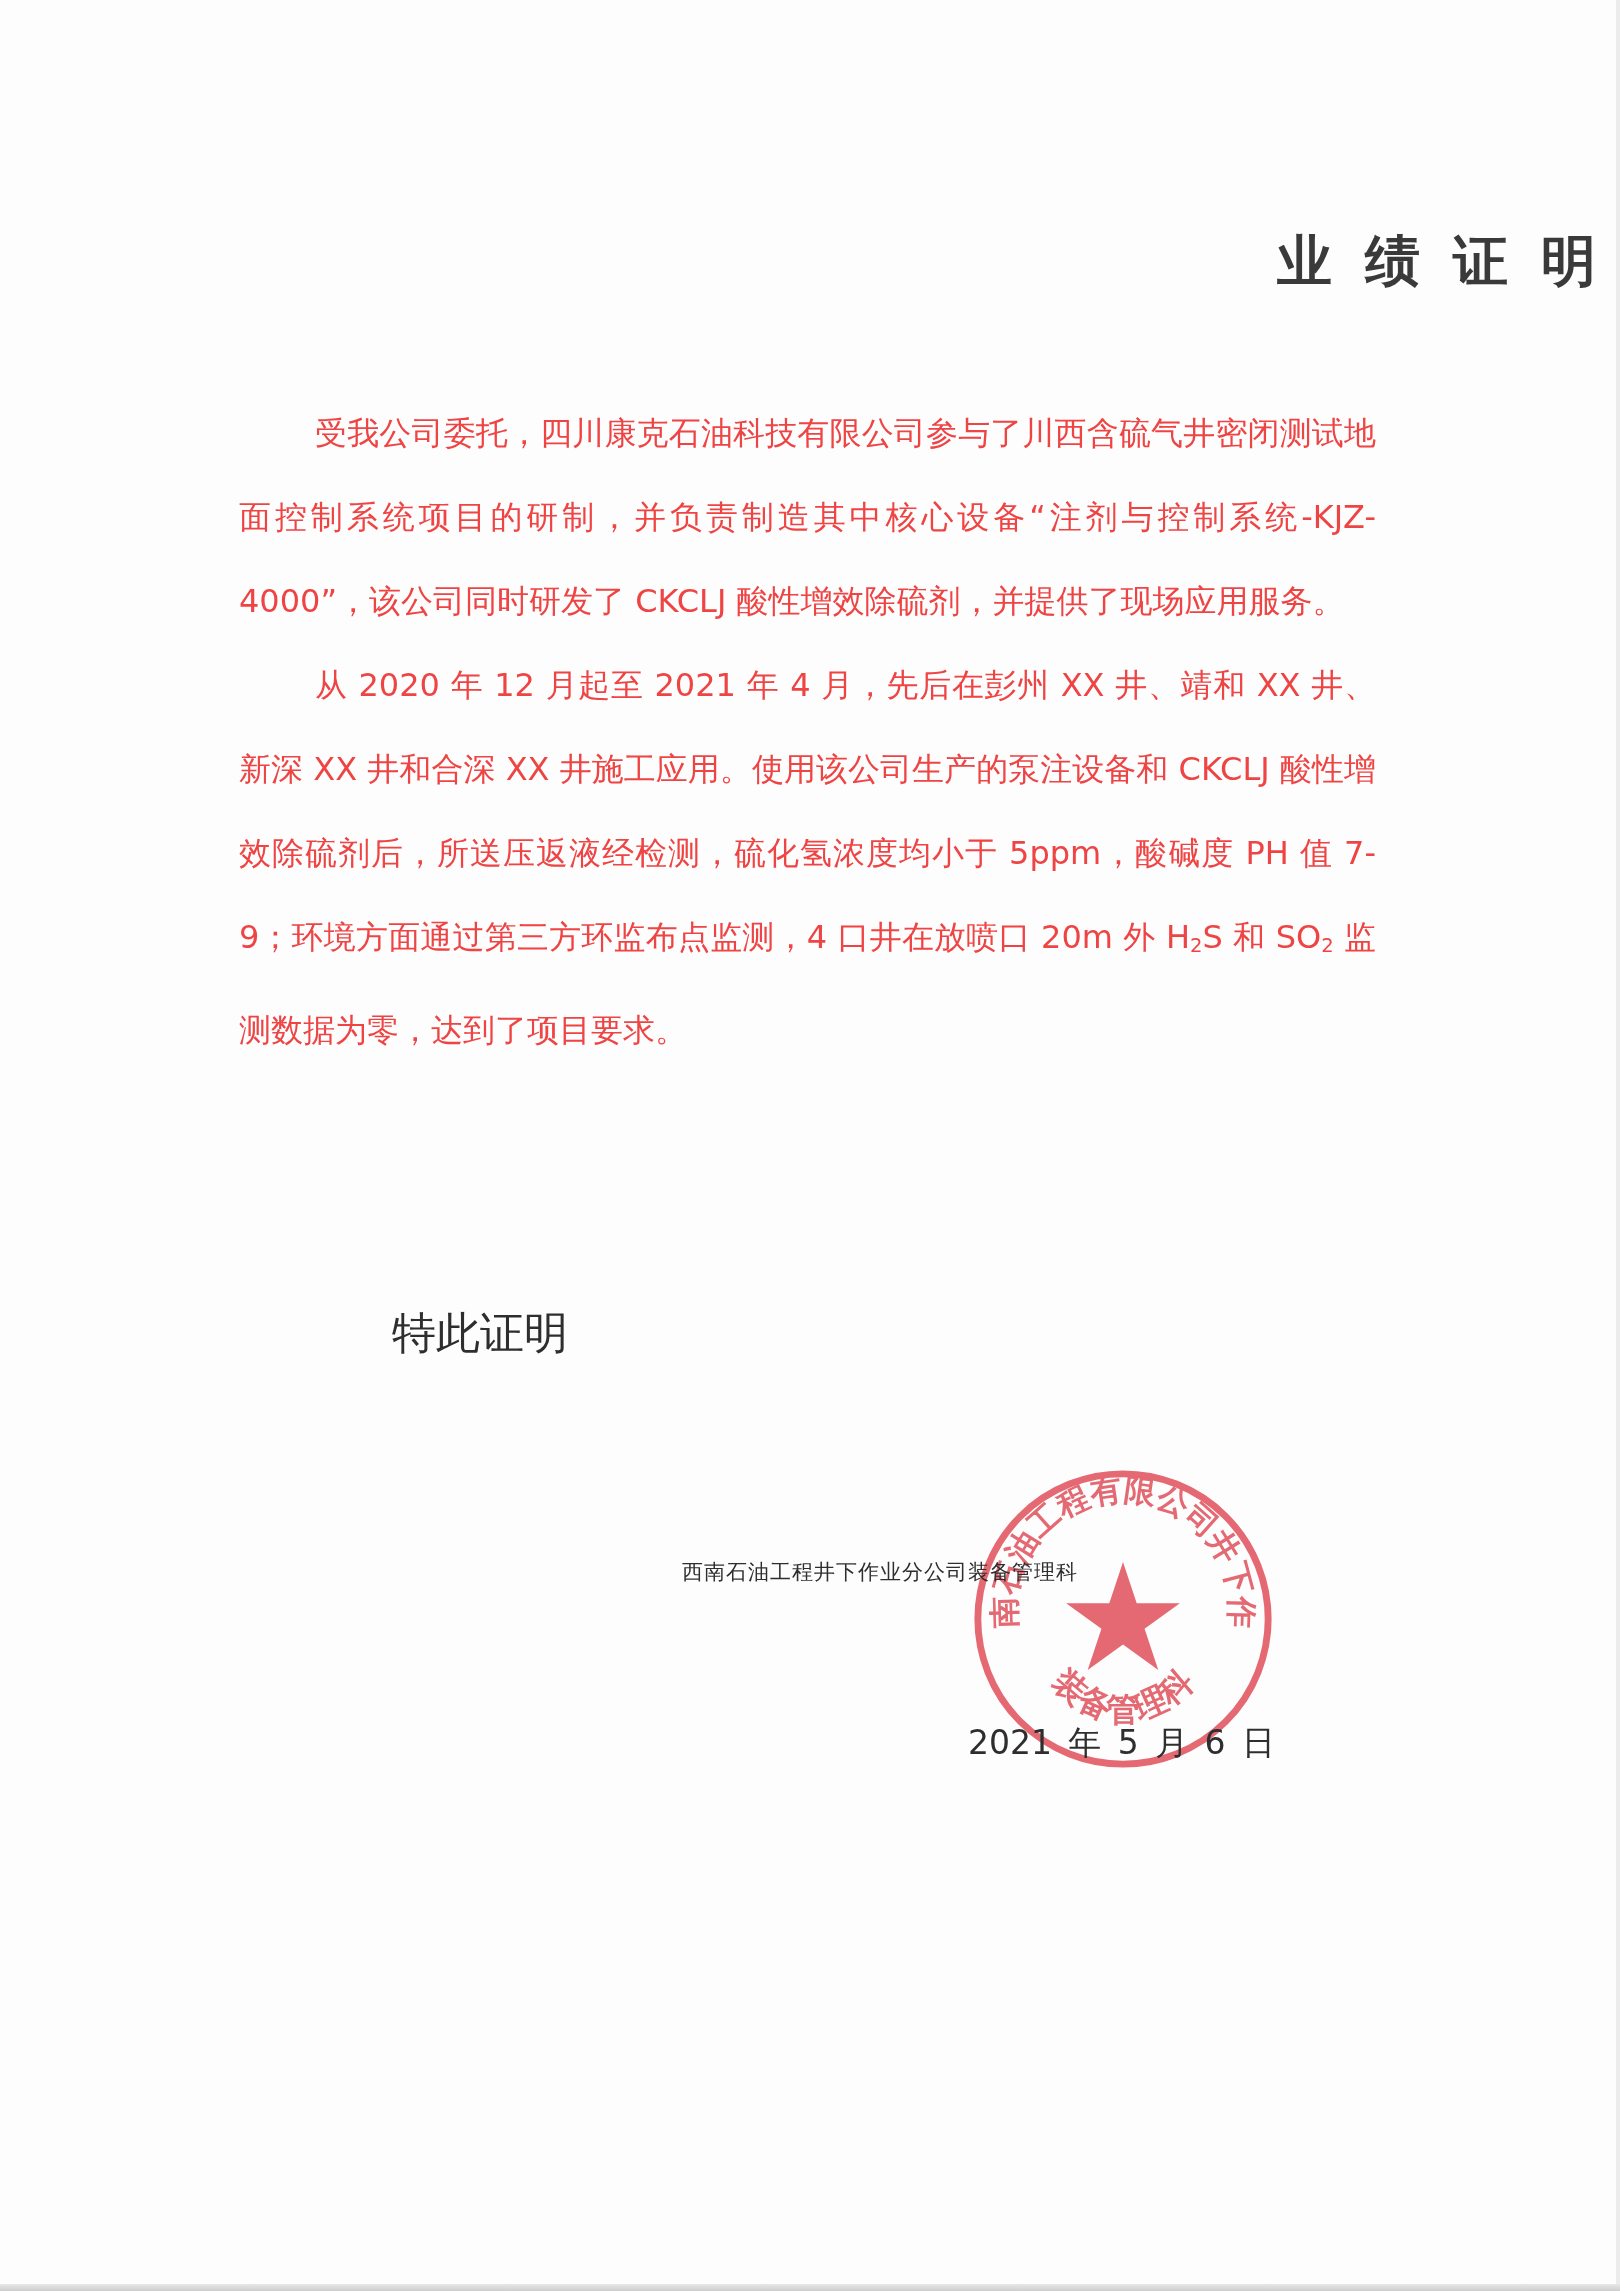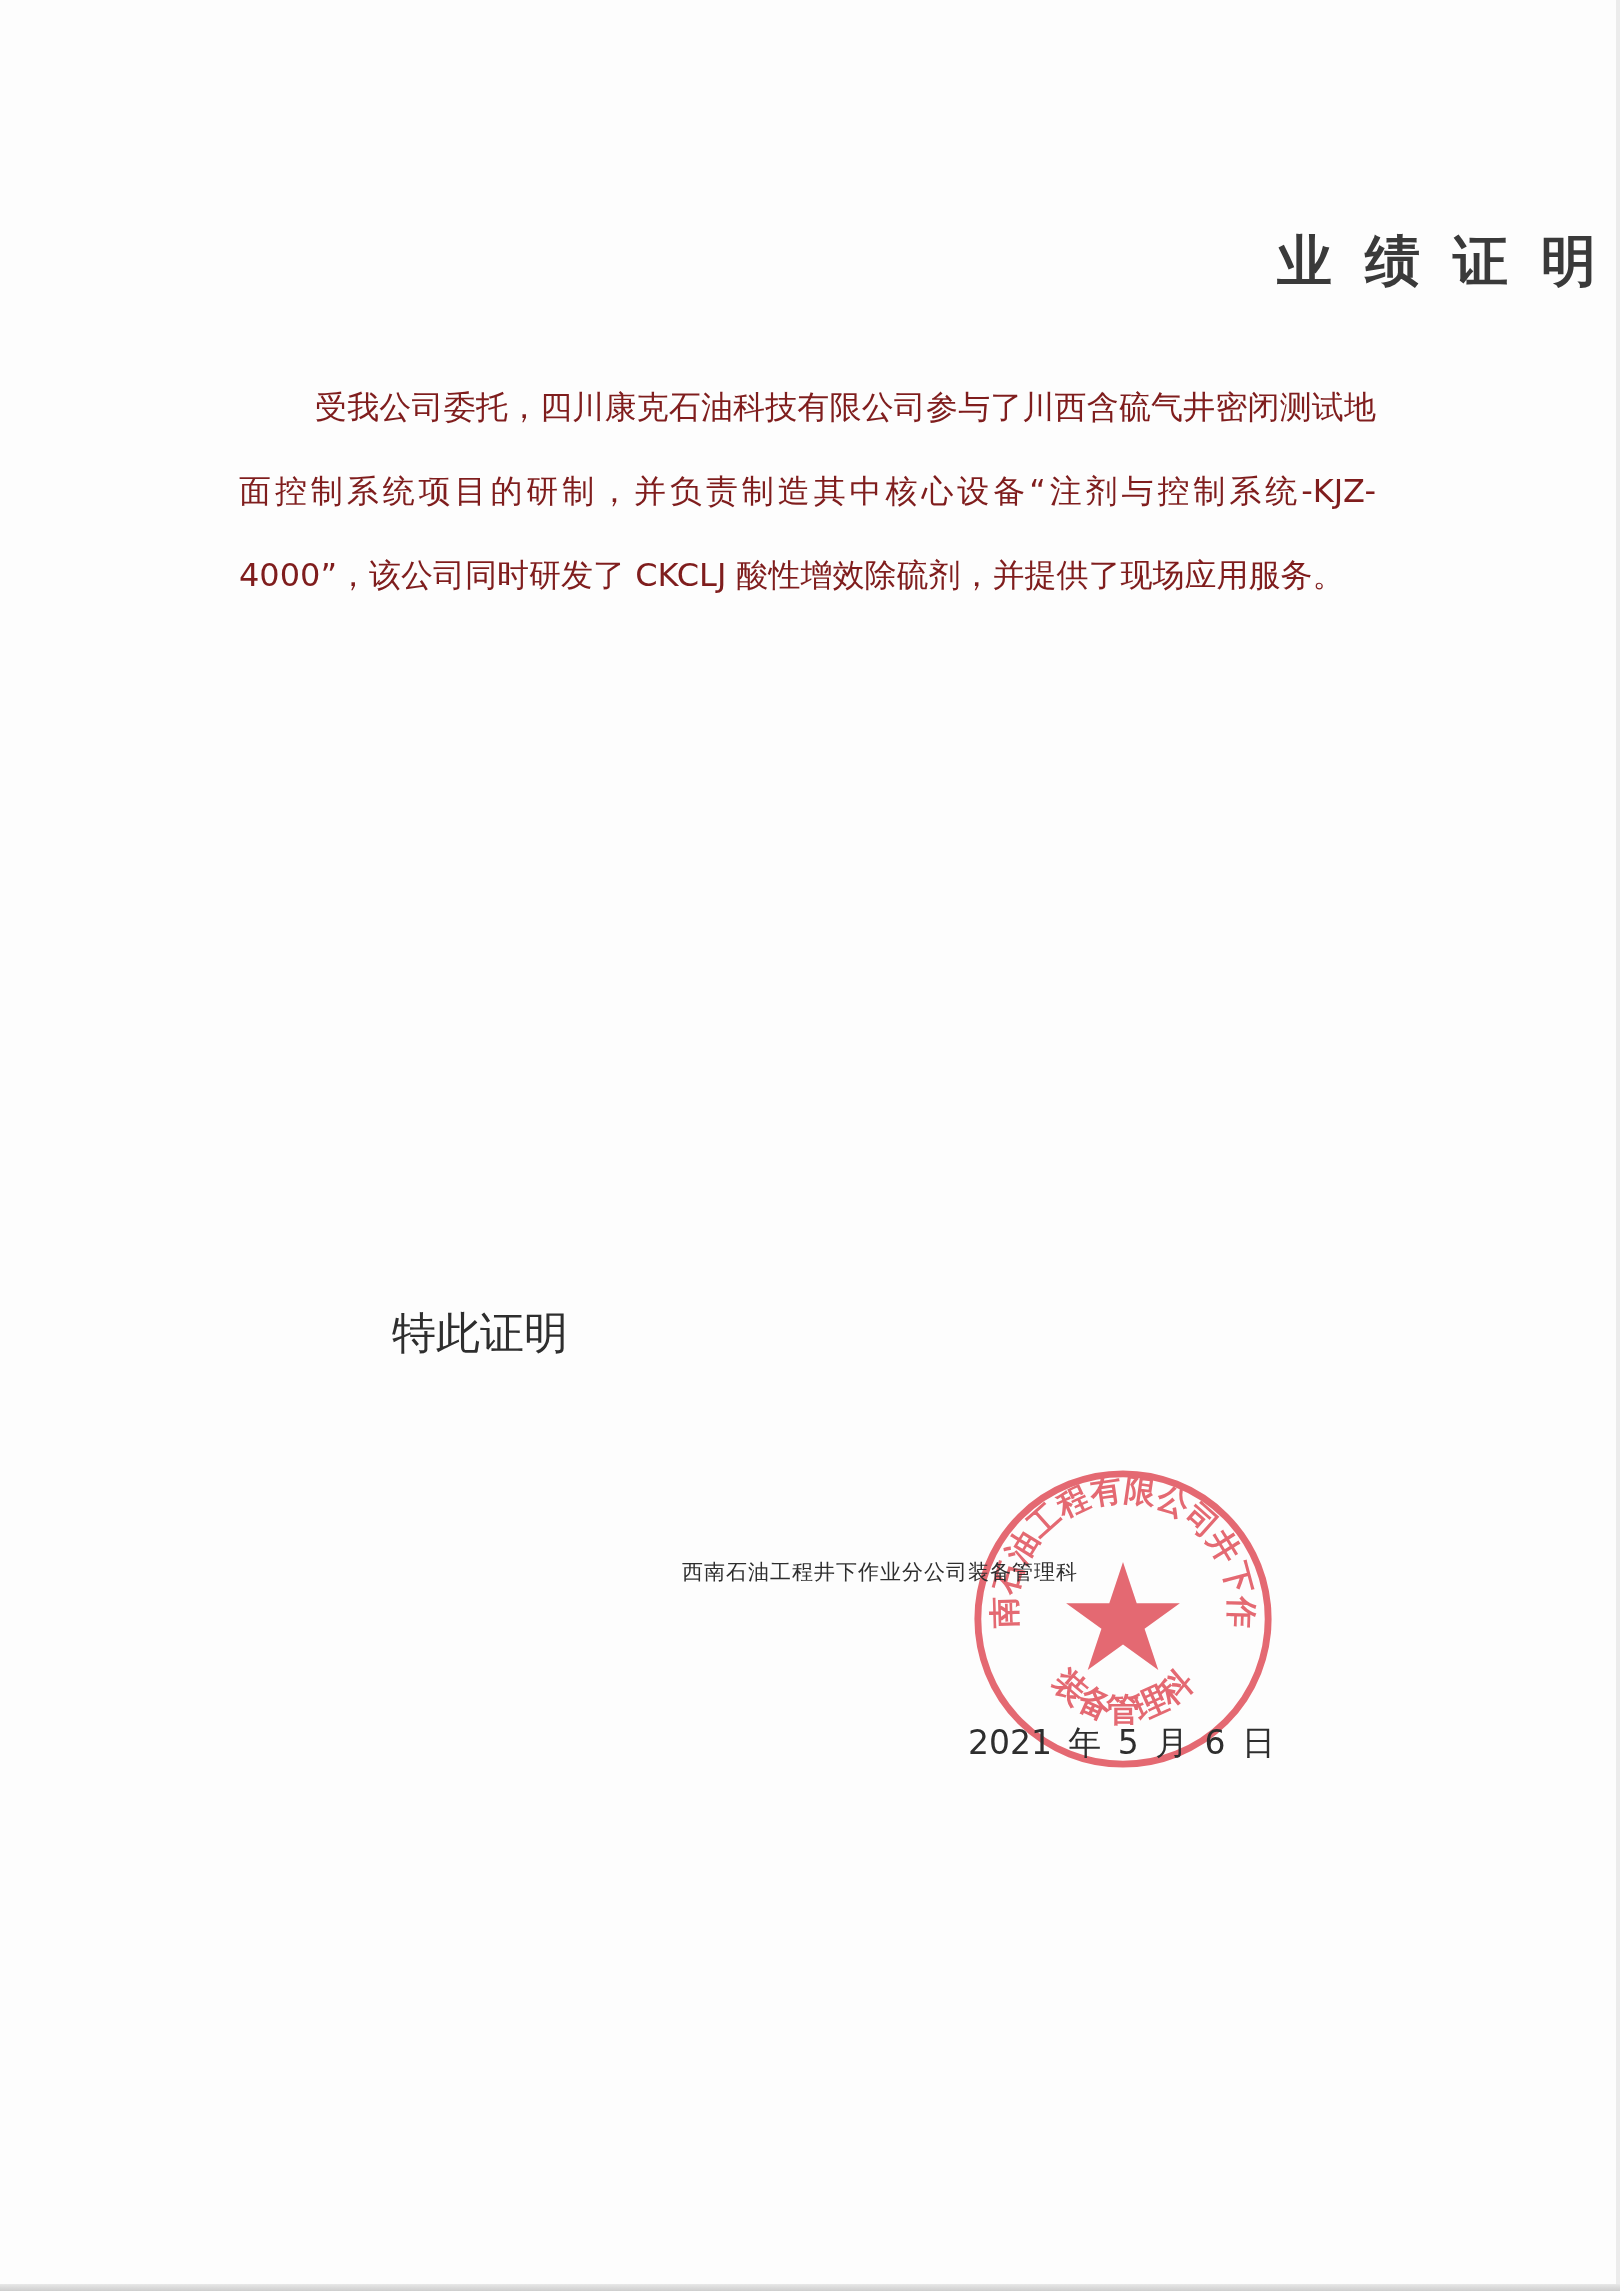--- a/index.html
+++ b/index.html
@@ -9,39 +9,40 @@
     }
     .scan-edge { position:absolute; left:0; right:0; bottom:0; height:7.8px;
       background:linear-gradient(to bottom,#e8e8e8,#c9c9c9); }
     .scan-right { position:absolute; top:0; bottom:0; right:0; width:3.9px; background:#ececec; }
     .title {
       position:absolute; left:9px; width:100%; top:188px; text-align:right;
       font-family:"DejaVu Serif","Liberation Serif",serif; font-weight:bold; font-size:55px;
       letter-spacing:33px; color:#3a3a3a; padding-left:33px; box-sizing:border-box;
     }
     .body-text {
-      position:absolute; left:239px; width:1137px; top:365px;
-      font-size:32px; line-height:84px; text-align:justify; color:#7f1d1d;
+      position:absolute; left:239px; width:1137px; top:391px;
+      font-size:32px; line-height:84px; text-align:justify; color:#ef4444;
     }
     .para { text-indent:76px; margin:0; }
     sub { font-size:19.6px; vertical-align:-3.9px; }
     .closing { position:absolute; left:392px; top:1304px; font-size:44px; color:#2e2e2e; }
     .org { position:absolute; left:682px; top:1558px; font-size:21px; color:#2e2e2e; letter-spacing:1px; }
     .date { position:absolute; left:968px; top:1721px; font-size:33px; color:#2e2e2e; word-spacing:5.9px; }
     .stamp { position:absolute; left:970px; top:1466px; width:306px; height:306px; opacity:0.85; }
   </style>
 </head>
 <body>
 
 <div class="scan-right"></div>
 
 <h1 class="title">业绩证明</h1>
 
 <div class="body-text">
   <p class="para">受我公司委托，四川康克石油科技有限公司参与了川西含硫气井密闭测试地面控制系统项目的研制，并负责制造其中核心设备“注剂与控制系统-KJZ-4000”，该公司同时研发了 CKCLJ 酸性增效除硫剂，并提供了现场应用服务。</p>
+  <p class="para"><span>从 2020 年 12 月起至 2021 年 4 月，先后在彭州 XX 井、靖和 XX 井、新深 XX 井和合深 XX 井施工应用。使用该公司生产的泵注设备和 CKCLJ 酸性增效除硫剂后，所送压返液经检测，硫化氢浓度均小于 5ppm，酸碱度 PH 值 7-9；环境方面通过第三方环监布点监测，4 口井在放喷口 20m 外 H</span><sub>2</sub><span>S 和 SO</span><sub>2</sub><span> 监测数据为零，达到了项目要求。</span></p>
 </div>
 
 <div class="closing">特此证明</div>
 
 <svg class="stamp" viewBox="0 0 312 312">
   <defs>
     <path id="arcTop" d="M 50 175 A 110 110 0 1 1 262 175"></path>
     <path id="arcBot" d="M 90 230 Q 156 290 222 230"></path>
   </defs>
   <circle cx="156" cy="156" r="148" fill="none" stroke="#e0505a" stroke-width="7"></circle>

